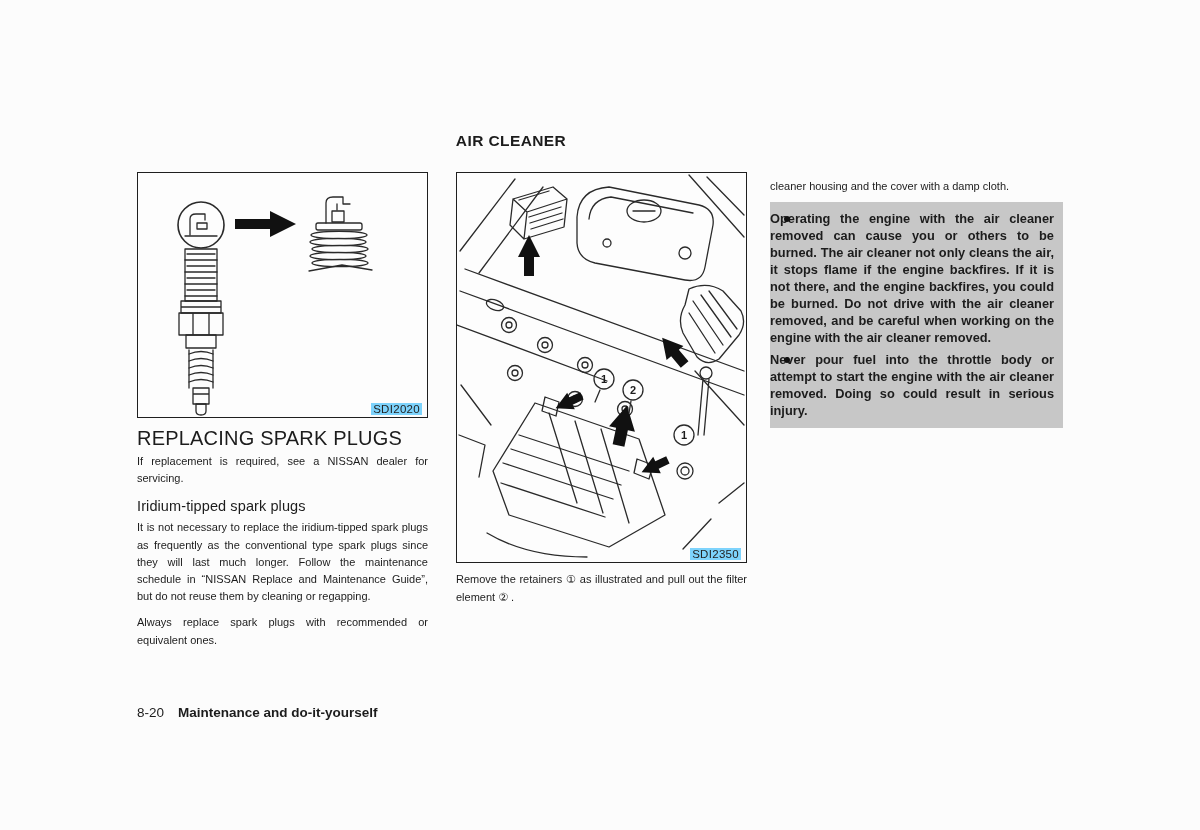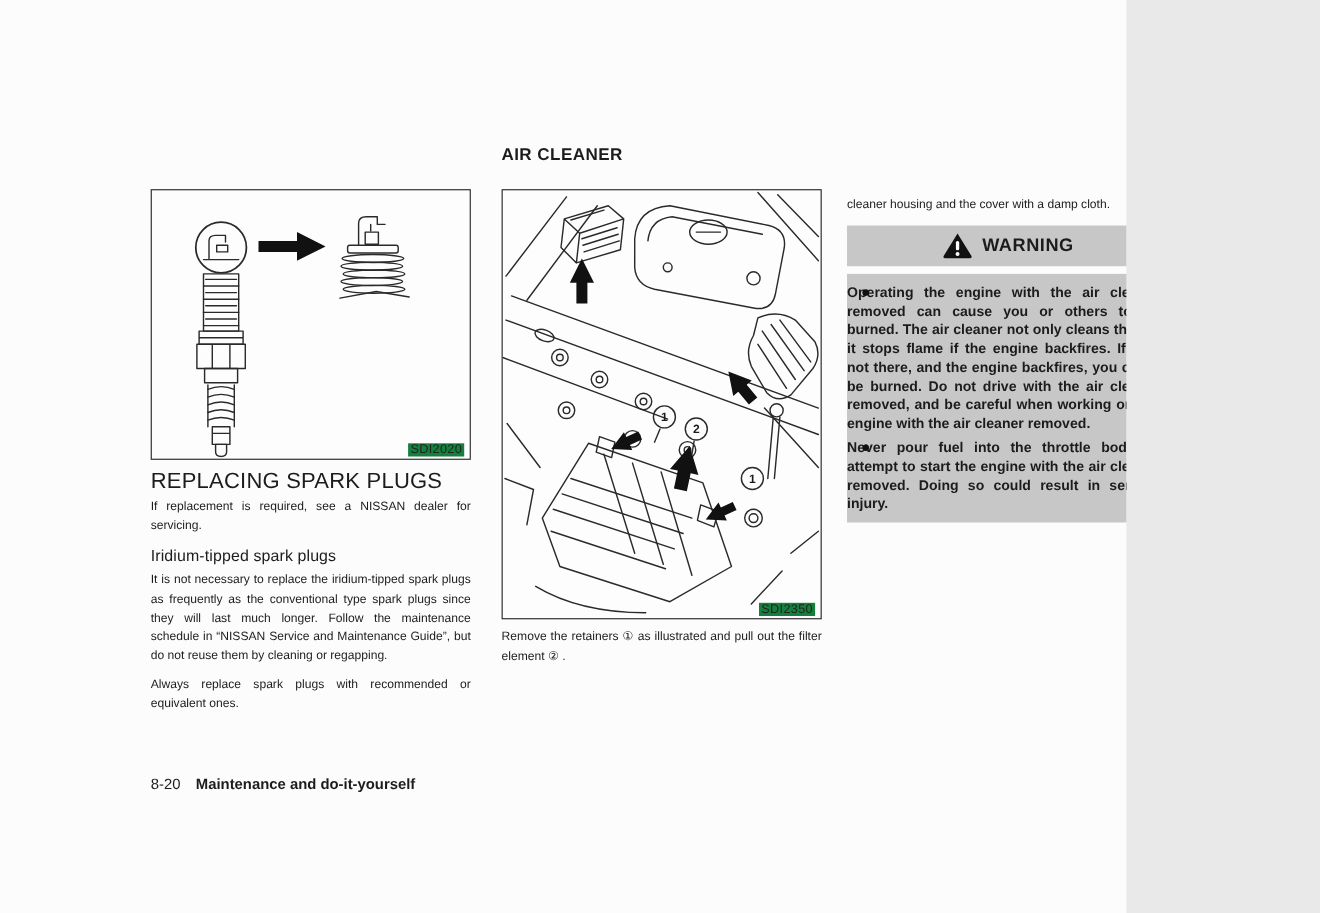--- a/index.html
+++ b/index.html
@@ -1,37 +1,37 @@
 <!DOCTYPE html>
 <html><head>
 <meta charset="utf-8">
 <style>
   * { margin:0; padding:0; box-sizing:border-box; }
   html,body { background:#e9e9e9; }
   #page {
-    position:relative; width:1024px; height:830px;
+    position:relative; width:1200px; height:830px;
     background:#fcfcfc; color:#1c1c1c; overflow:hidden;
     font-family:"Liberation Sans","DejaVu Sans",sans-serif;
   }
   .page-title {
     position:absolute; top:132px; left:0; width:1022px;
     text-align:center; font-size:15.5px; font-weight:700; letter-spacing:.4px;
   }
   .col { position:absolute; top:172px; }
   #col1 { left:137px; width:291px; }
   #col2 { left:456px; width:291px; }
   #col3 { left:770px; width:293px; top:178px; }
   .figure {
     position:relative; border:1.4px solid #1f1f1f; background:#fdfdfd;
   }
   #fig-spark { height:246px; }
   #fig-engine { height:391px; }
   .fig-label {
     position:absolute; right:5px; bottom:2px; font-size:11.5px;
-    letter-spacing:.3px; color:#222; background:#15803d; padding:0 2px;
+    letter-spacing:.3px; color:#222; background:#7dd3fc; padding:0 2px;
   }
   .body-text { font-size:11px; line-height:17.2px; text-align:justify; }
   .bold { font-weight:400; }
   .justify-last { text-align-last:justify; }
   .sec-heading { margin-top:9px; font-size:20px; letter-spacing:.2px; }
   .sub-heading { margin-top:11px; font-size:14.5px; letter-spacing:.1px; }
   #col1 .p1 { margin-top:3px; }
   #col1 .p2 { margin-top:5px; }
   #col1 .p3 { margin-top:9px; }
   #col2 .p1 { margin-top:7px; line-height:18px; }
@@ -105,21 +105,21 @@
           <ellipse class="ln" cx="200" cy="83" rx="28" ry="3.6"></ellipse>
           <ellipse class="ln" cx="202" cy="90" rx="28" ry="3.6"></ellipse>
           <path class="ln" d="M171,98 L204,92 L234,97"></path>
         </g>
       </svg>
       <span class="fig-label">SDI2020</span>
     </div>
     <div class="sec-heading">REPLACING SPARK PLUGS</div>
     <p class="body-text p1">If replacement is required, see a NISSAN dealer for servicing.</p>
     <div class="sub-heading">Iridium-tipped spark plugs</div>
-    <p class="body-text p2">It is not necessary to replace the iridium-tipped spark plugs as frequently as the conventional type spark plugs since they will last much longer. Follow the maintenance schedule in “NISSAN Service and Maintenance Guide”, but do not reuse them by cleaning or regapping.</p>
+    <p class="body-text p2">It is not necessary to replace the iridium-tipped spark plugs as frequently as the conventional type spark plugs since they will last much longer. Follow the maintenance schedule in “NISSAN Replace and Maintenance Guide”, but do not reuse them by cleaning or regapping.</p>
     <p class="body-text bold p3">Always replace spark plugs with recommended or equivalent ones.</p>
   </div>
 
   <div class="col" id="col2">
     <div class="figure" id="fig-engine">
       <svg width="288" height="388" viewBox="0 0 288 388">
 
         <path class="ln" d="M3,78 L58,6 M22,100 L86,14 M250,4 L287,42 M232,2 L287,64"></path>
 
         <path class="ln" d="M56,26 L96,14 L110,26 L70,39 Z M70,39 L110,26 L107,54 L67,66 Z M56,26 L70,39 L67,66 L53,52 Z"></path>
@@ -195,28 +195,20 @@
           <text class="callout-txt" x="227" y="266">1</text>
         </g>
       </svg>
       <span class="fig-label">SDI2350</span>
     </div>
     <p class="body-text p1">Remove the retainers ① as illustrated and pull out the filter element ② .</p>
   </div>
 
   <div class="col" id="col3">
     <p class="body-text">cleaner housing and the cover with a damp cloth.</p>
-    <div class="warn-header">
-      <svg width="27" height="25" viewBox="0 0 27 25">
-        <path d="M13.5,1.2 L26,21.6 Q27.2,23.8 24.4,23.8 L2.6,23.8 Q-0.2,23.8 1,21.6 Z" fill="#111"></path>
-        <rect x="12" y="8" width="3" height="8.5" rx="1.4" fill="#fdfdfd"></rect>
-        <circle cx="13.5" cy="20" r="1.8" fill="#fdfdfd"></circle>
-      </svg>
-      <span class="warn-title">WARNING</span>
-    </div>
     <div class="warn-body">
       <div class="warn-item">
         <span class="bullet"></span>
         <span>Operating the engine with the air cleaner removed can cause you or others to be burned. The air cleaner not only cleans the air, it stops flame if the engine backfires. If it is not there, and the engine backfires, you could be burned. Do not drive with the air cleaner removed, and be careful when working on the engine with the air cleaner removed.</span>
       </div>
       <div class="warn-item">
         <span class="bullet"></span>
         <span>Never pour fuel into the throttle body or attempt to start the engine with the air cleaner removed. Doing so could result in serious injury.</span>
       </div>
     </div>

